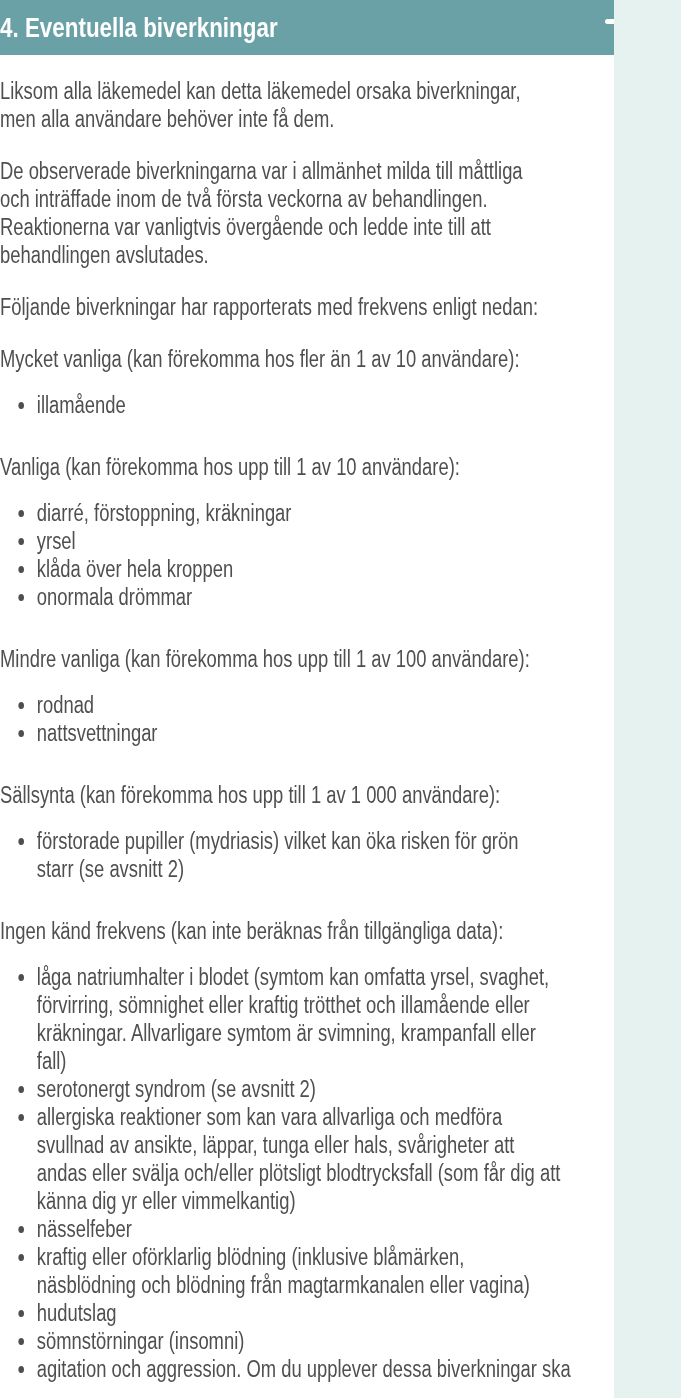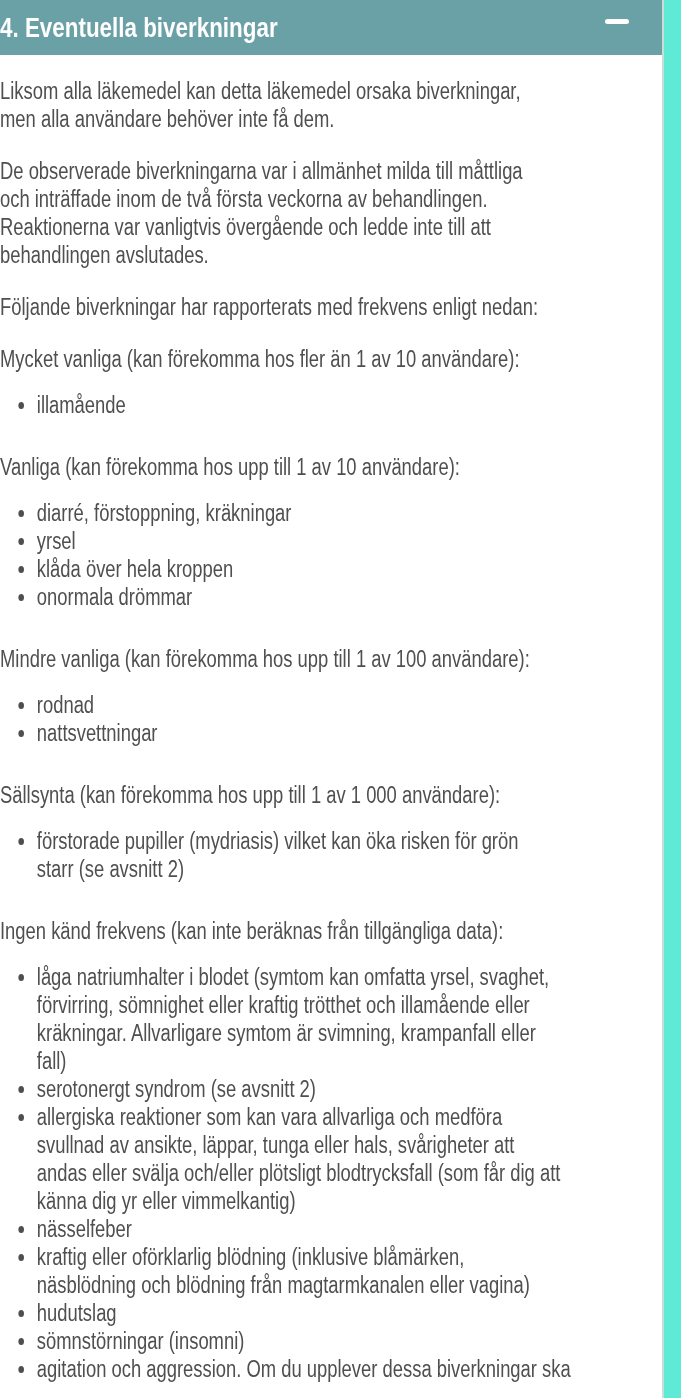--- a/index.html
+++ b/index.html
@@ -2,21 +2,21 @@
 <html lang="sv"><head>
 <meta charset="utf-8">
 <style>
   html, body { margin: 0; padding: 0; }
   body {
     font-family: "Liberation Sans", "DejaVu Sans", sans-serif;
     background: #e6f2f0;
   }
   .page {
     position: relative;
-    width: 681px;
+    width: 614px;
     height: 1398px;
     overflow: hidden;
     background: #5eead4;
   }
   
   .card {
     position: absolute;
     left: -8px;
     top: 0;
     width: 672px;

